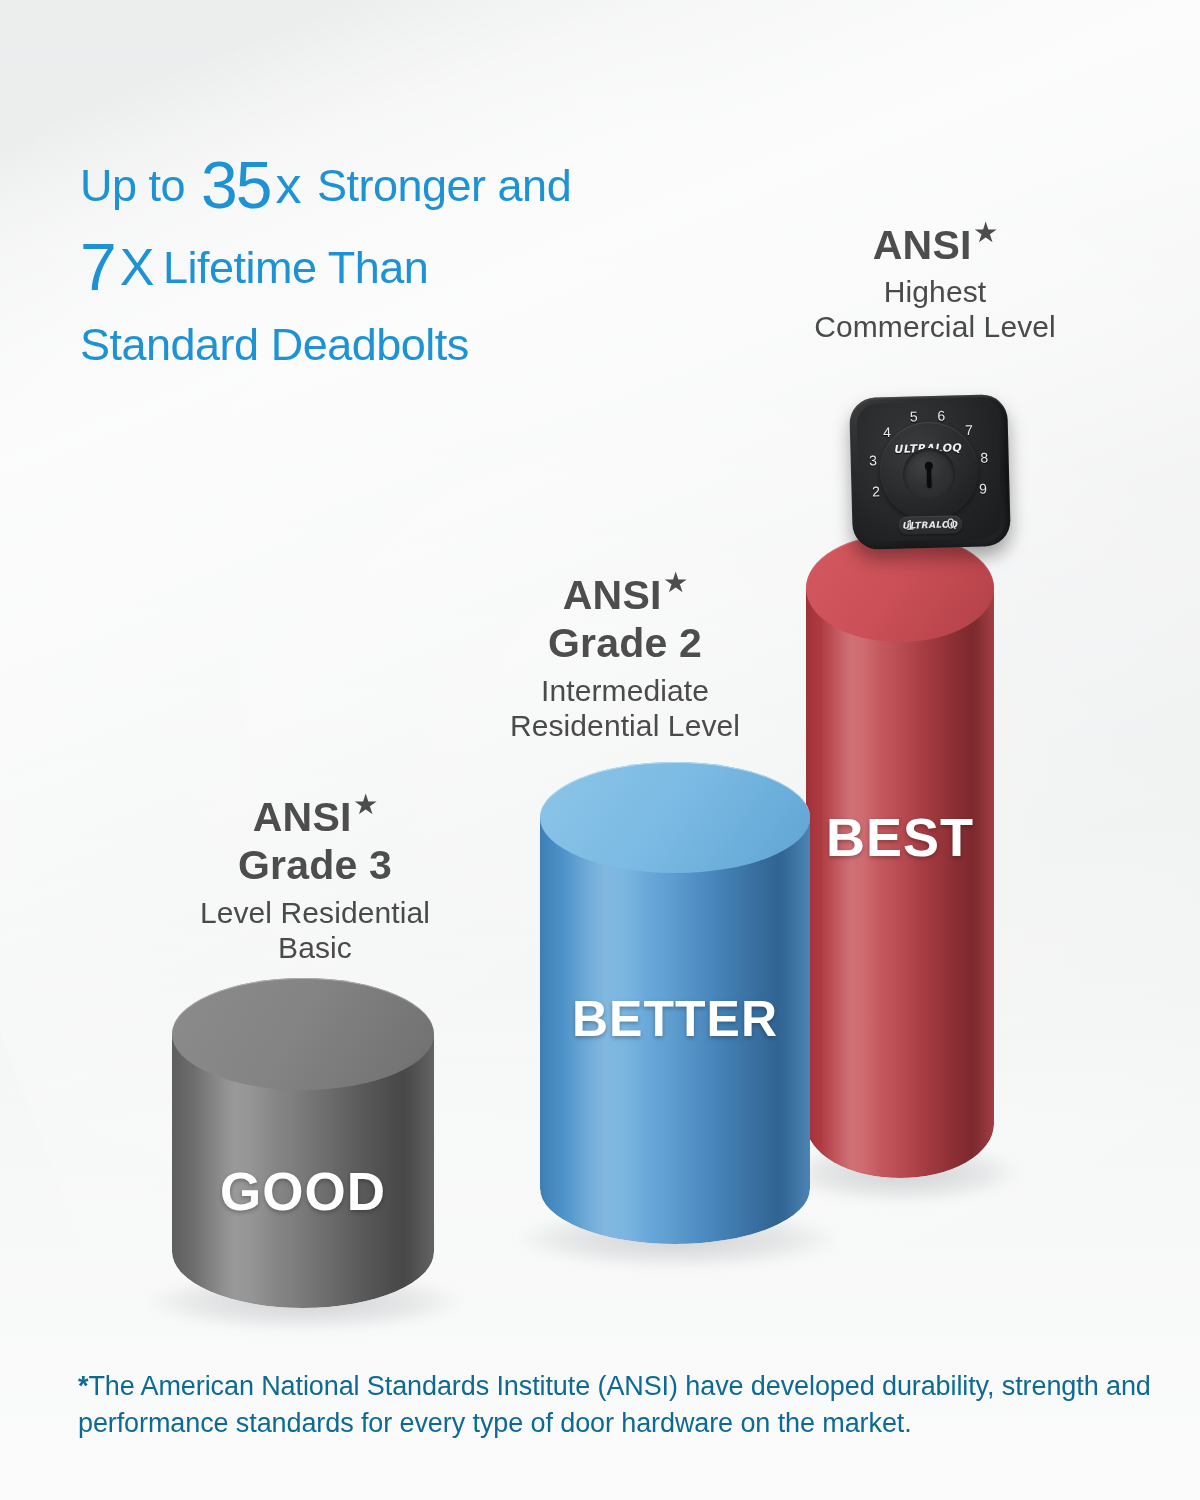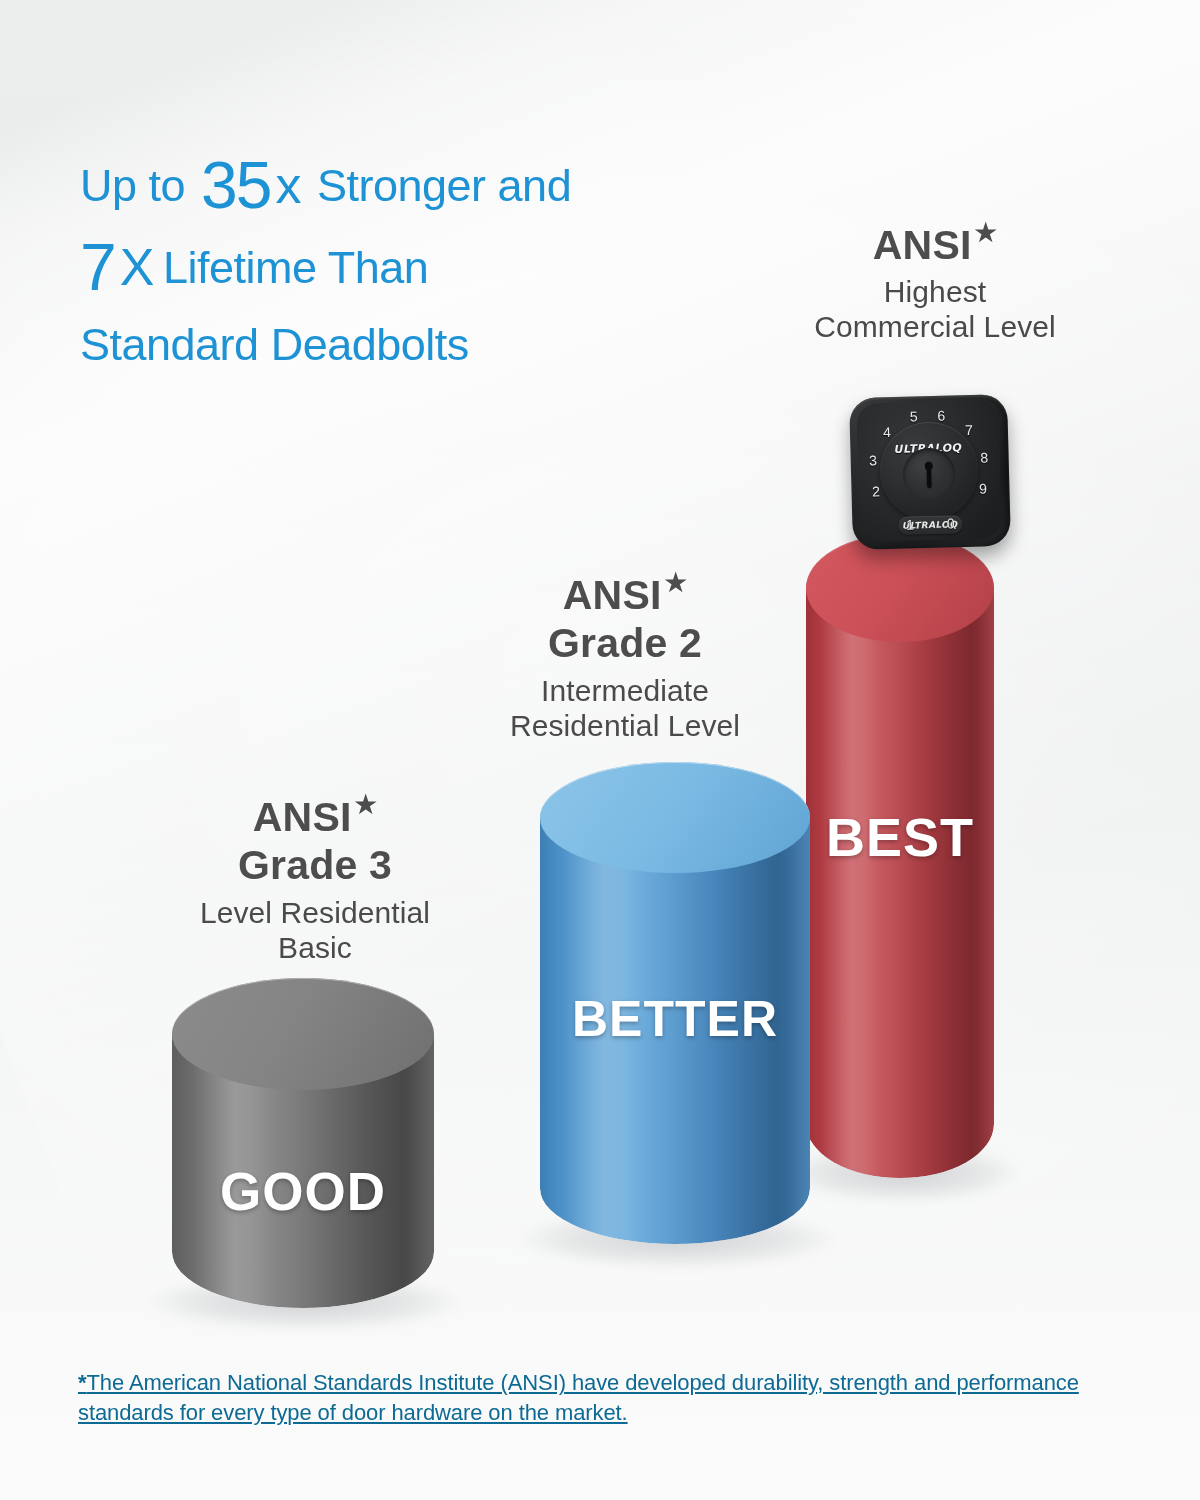--- a/index.html
+++ b/index.html
@@ -283,24 +283,23 @@
     font-family: "DejaVu Sans", sans-serif;
   }
 
   
   #footnote {
     position: absolute;
     left: 78px;
     top: 1368px;
     width: 1080px;
     color: #0d6a94;
-    font-size: 22px;
+    font-size: 27px;
     line-height: 1.38;
     letter-spacing: -0.1px;
-    text-decoration: underline;
   }
   #footnote .ast { font-weight: bold; }
 </style>
 </head>
 <body>
 
 <div id="stage">
 
   <div class="bg-streak"></div>
   <div class="bg-vign"></div>

